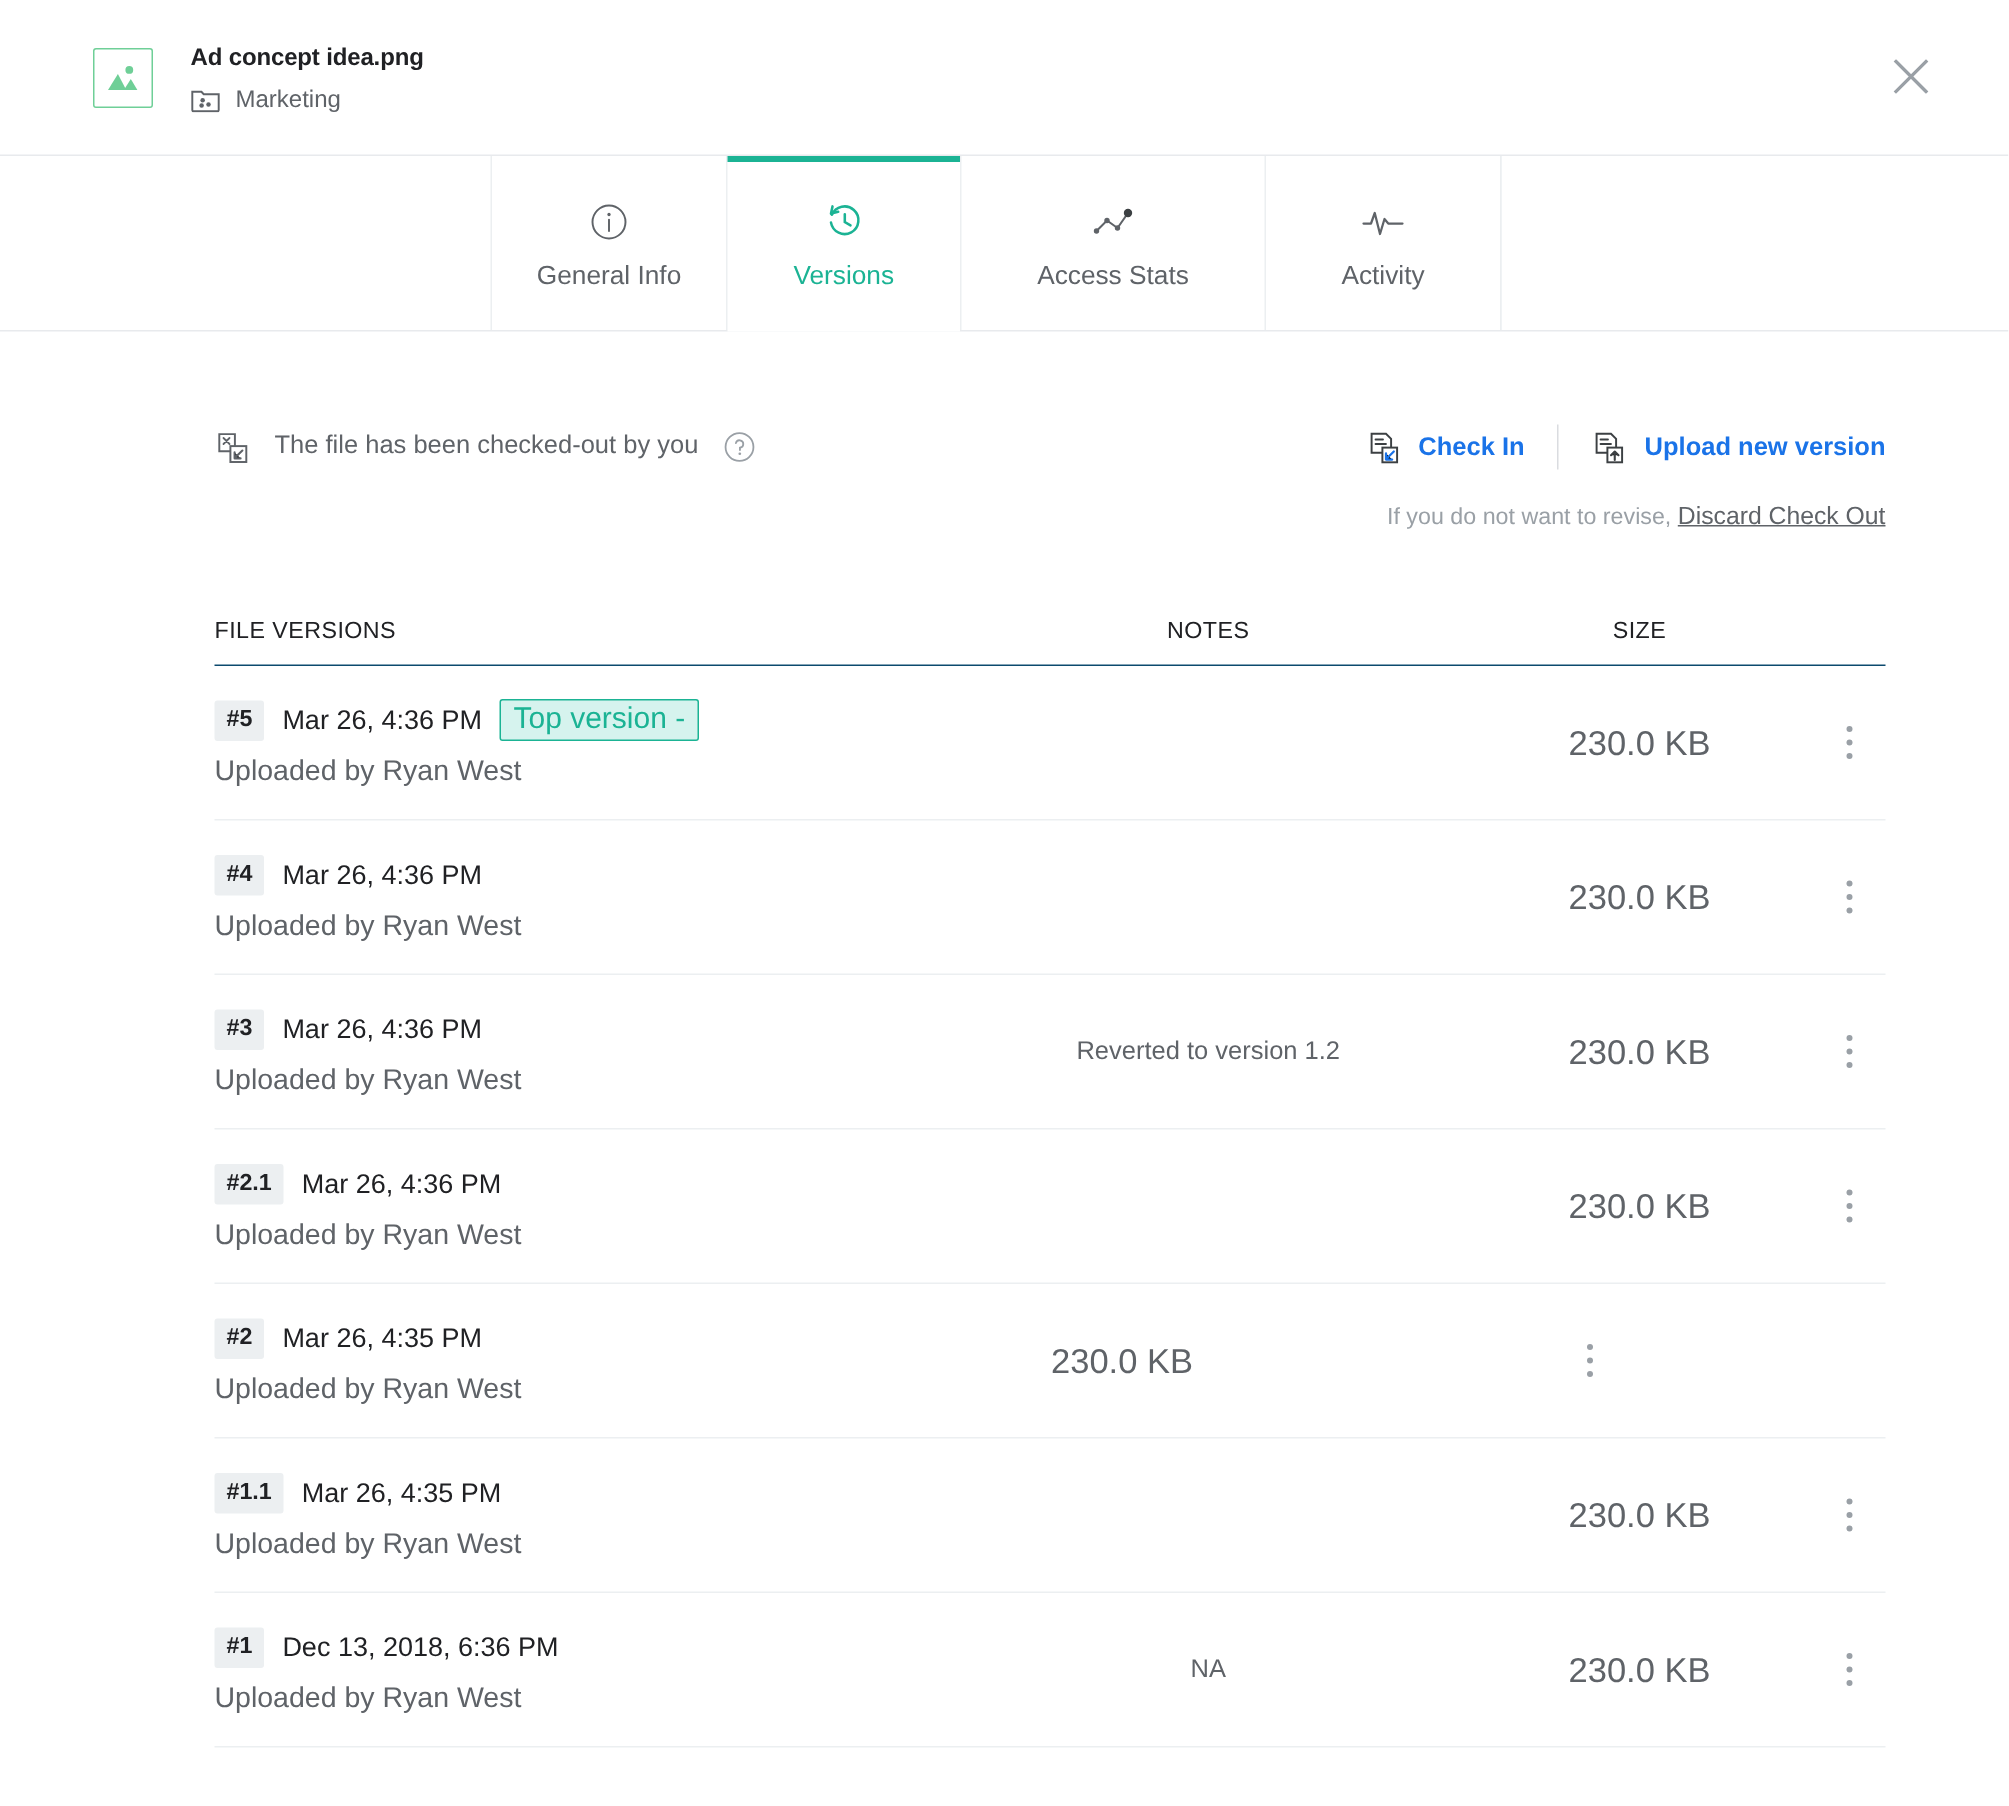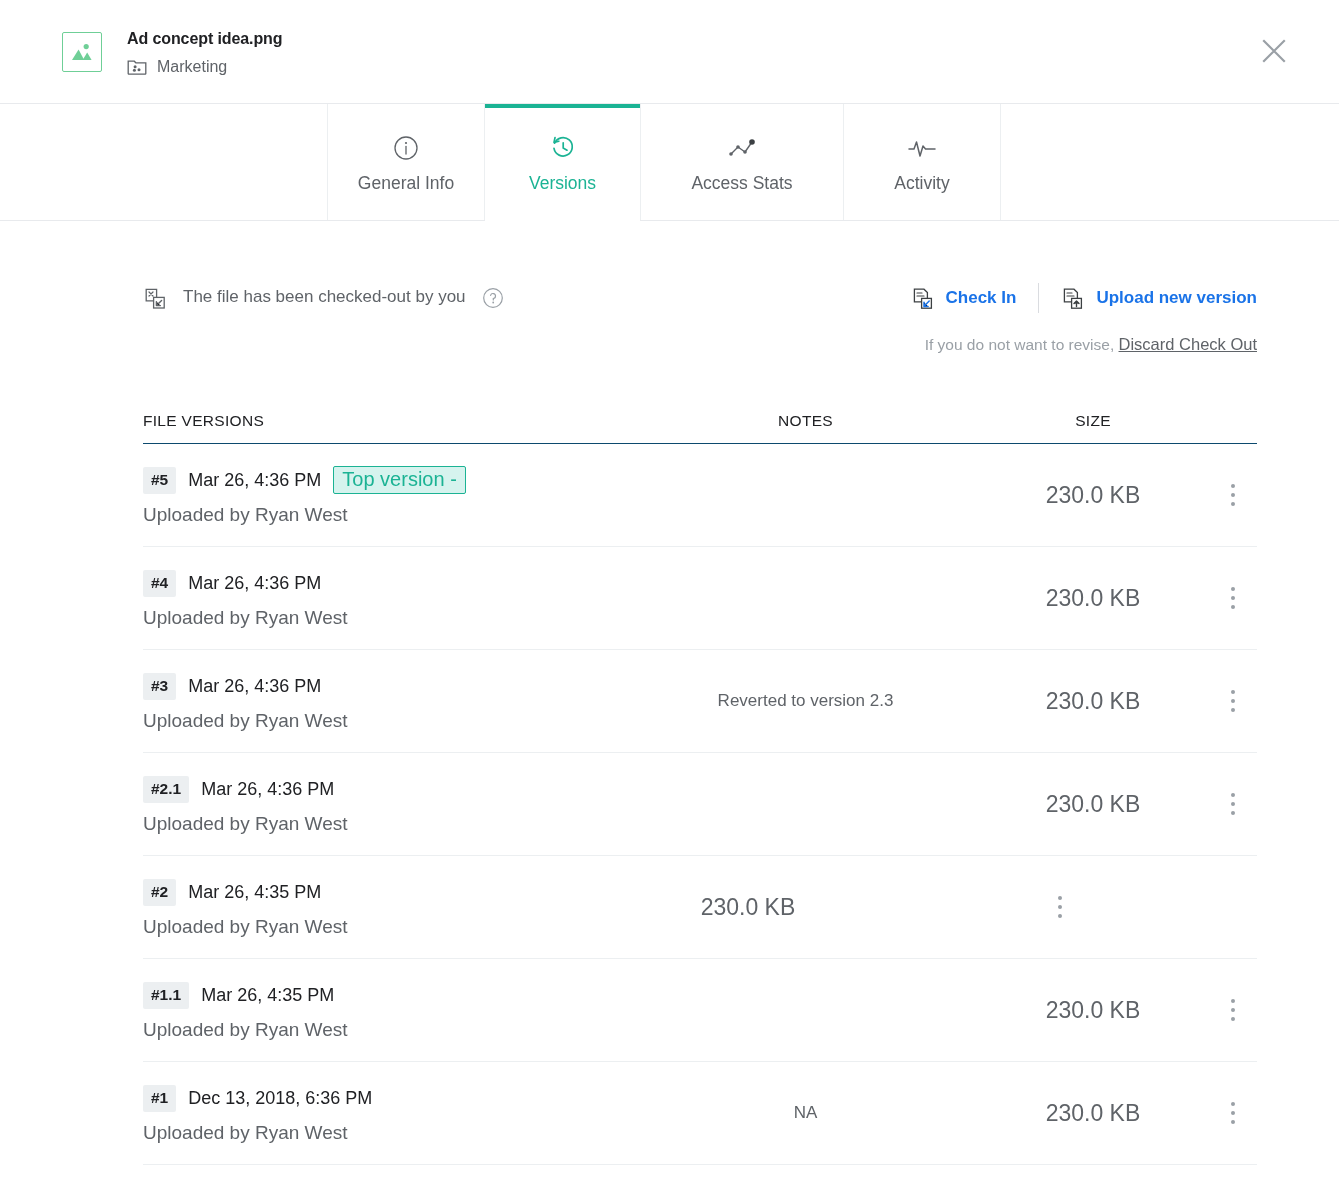--- a/index.html
+++ b/index.html
@@ -483,21 +483,21 @@
       </div>
 
       <div class="vrow">
         <div class="col-versions vcell-version">
           <div class="vline1">
             <span class="vnum">#3</span>
             <span class="vdate">Mar 26, 4:36 PM</span>
           </div>
           <div class="vsub">Uploaded by Ryan West</div>
         </div>
-        <div class="col-notes vnote">Reverted to version 2.3</div>
+        <div class="col-notes vnote">Reverted to version 1.2</div>
         <div class="col-size vsize">230.0 KB</div>
         <div class="col-menu">
             <div class="kebab">
               <i></i>
               <i></i>
               <i></i>
             </div>
           </div>
       </div>
 

